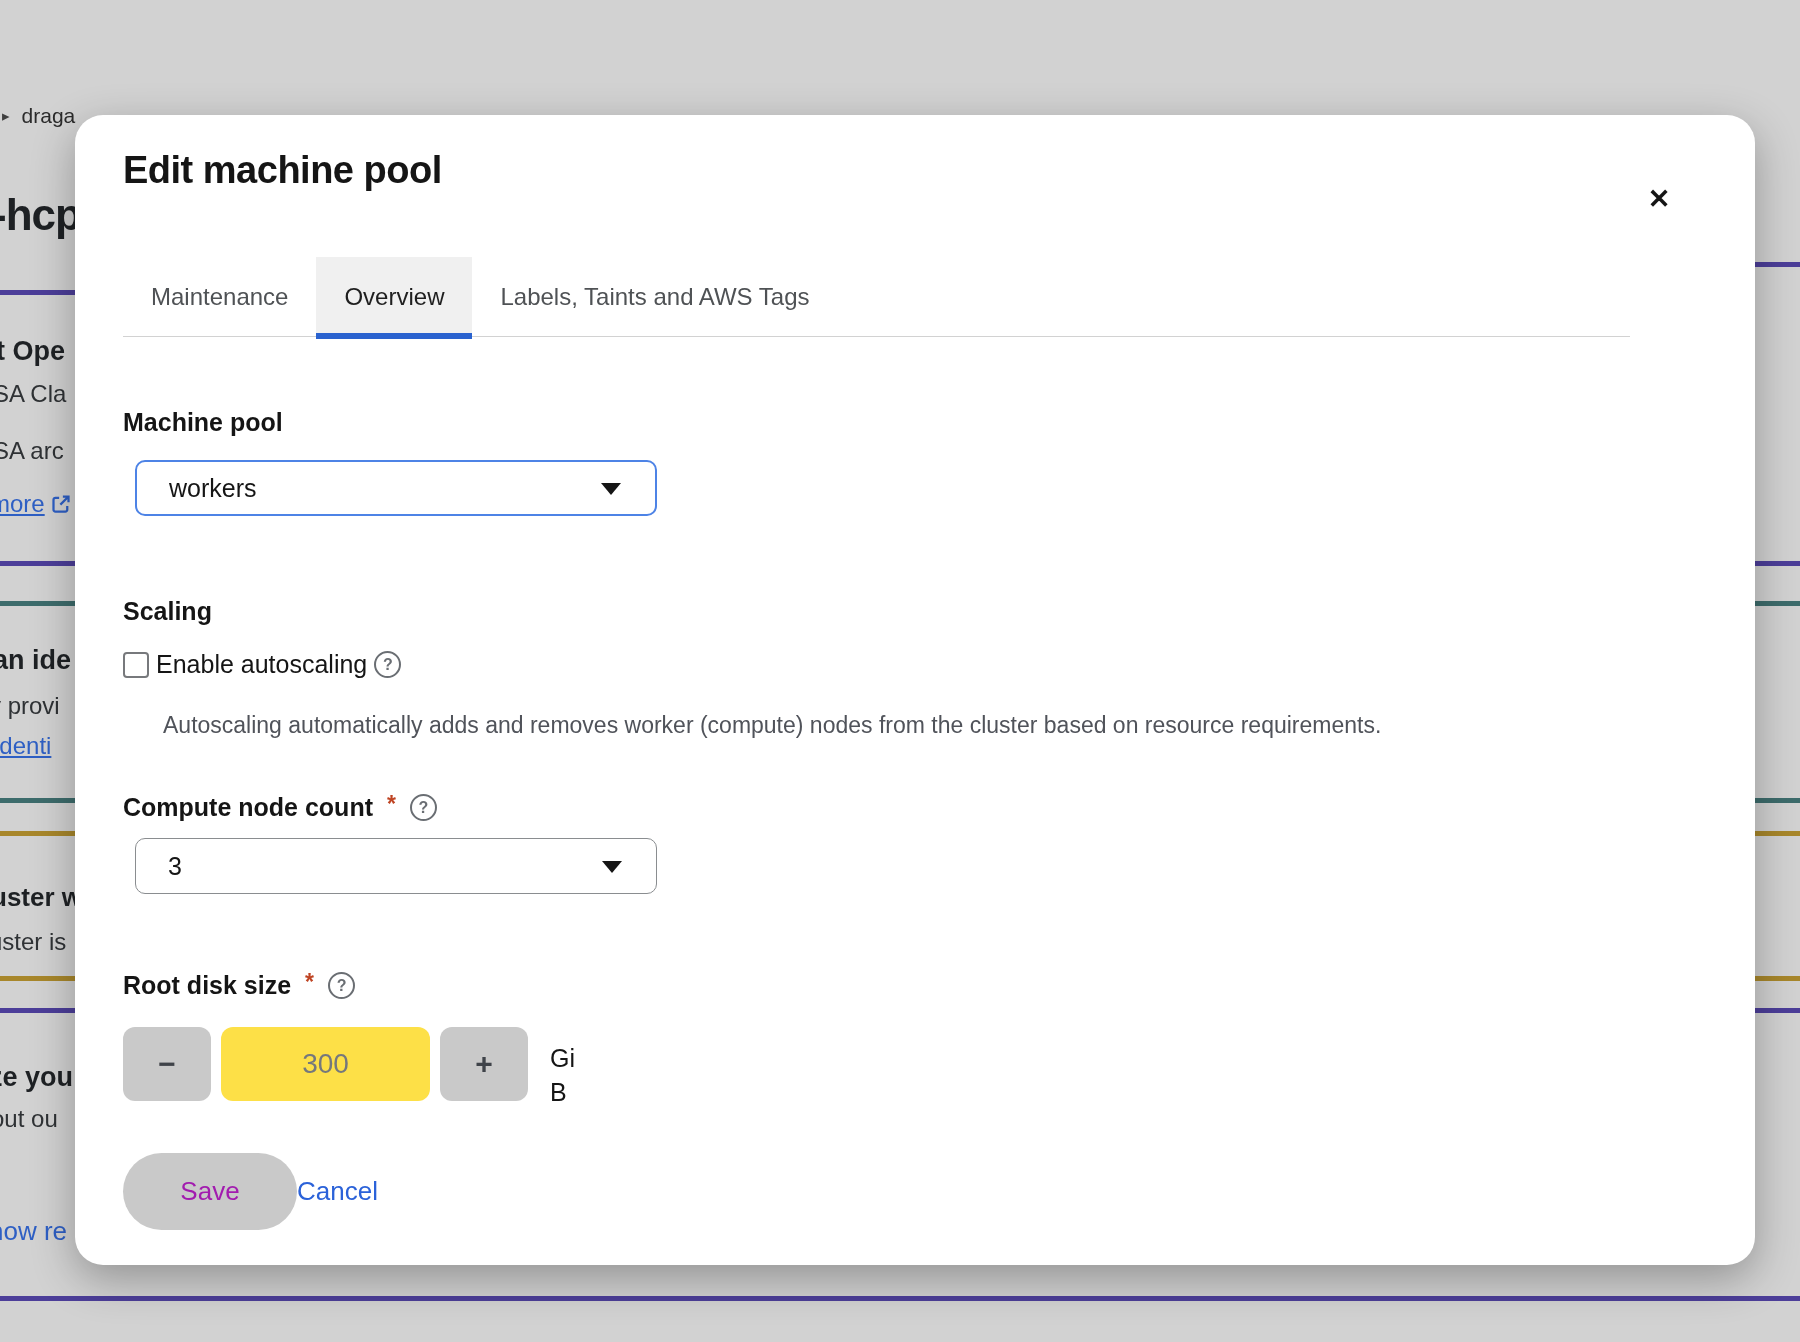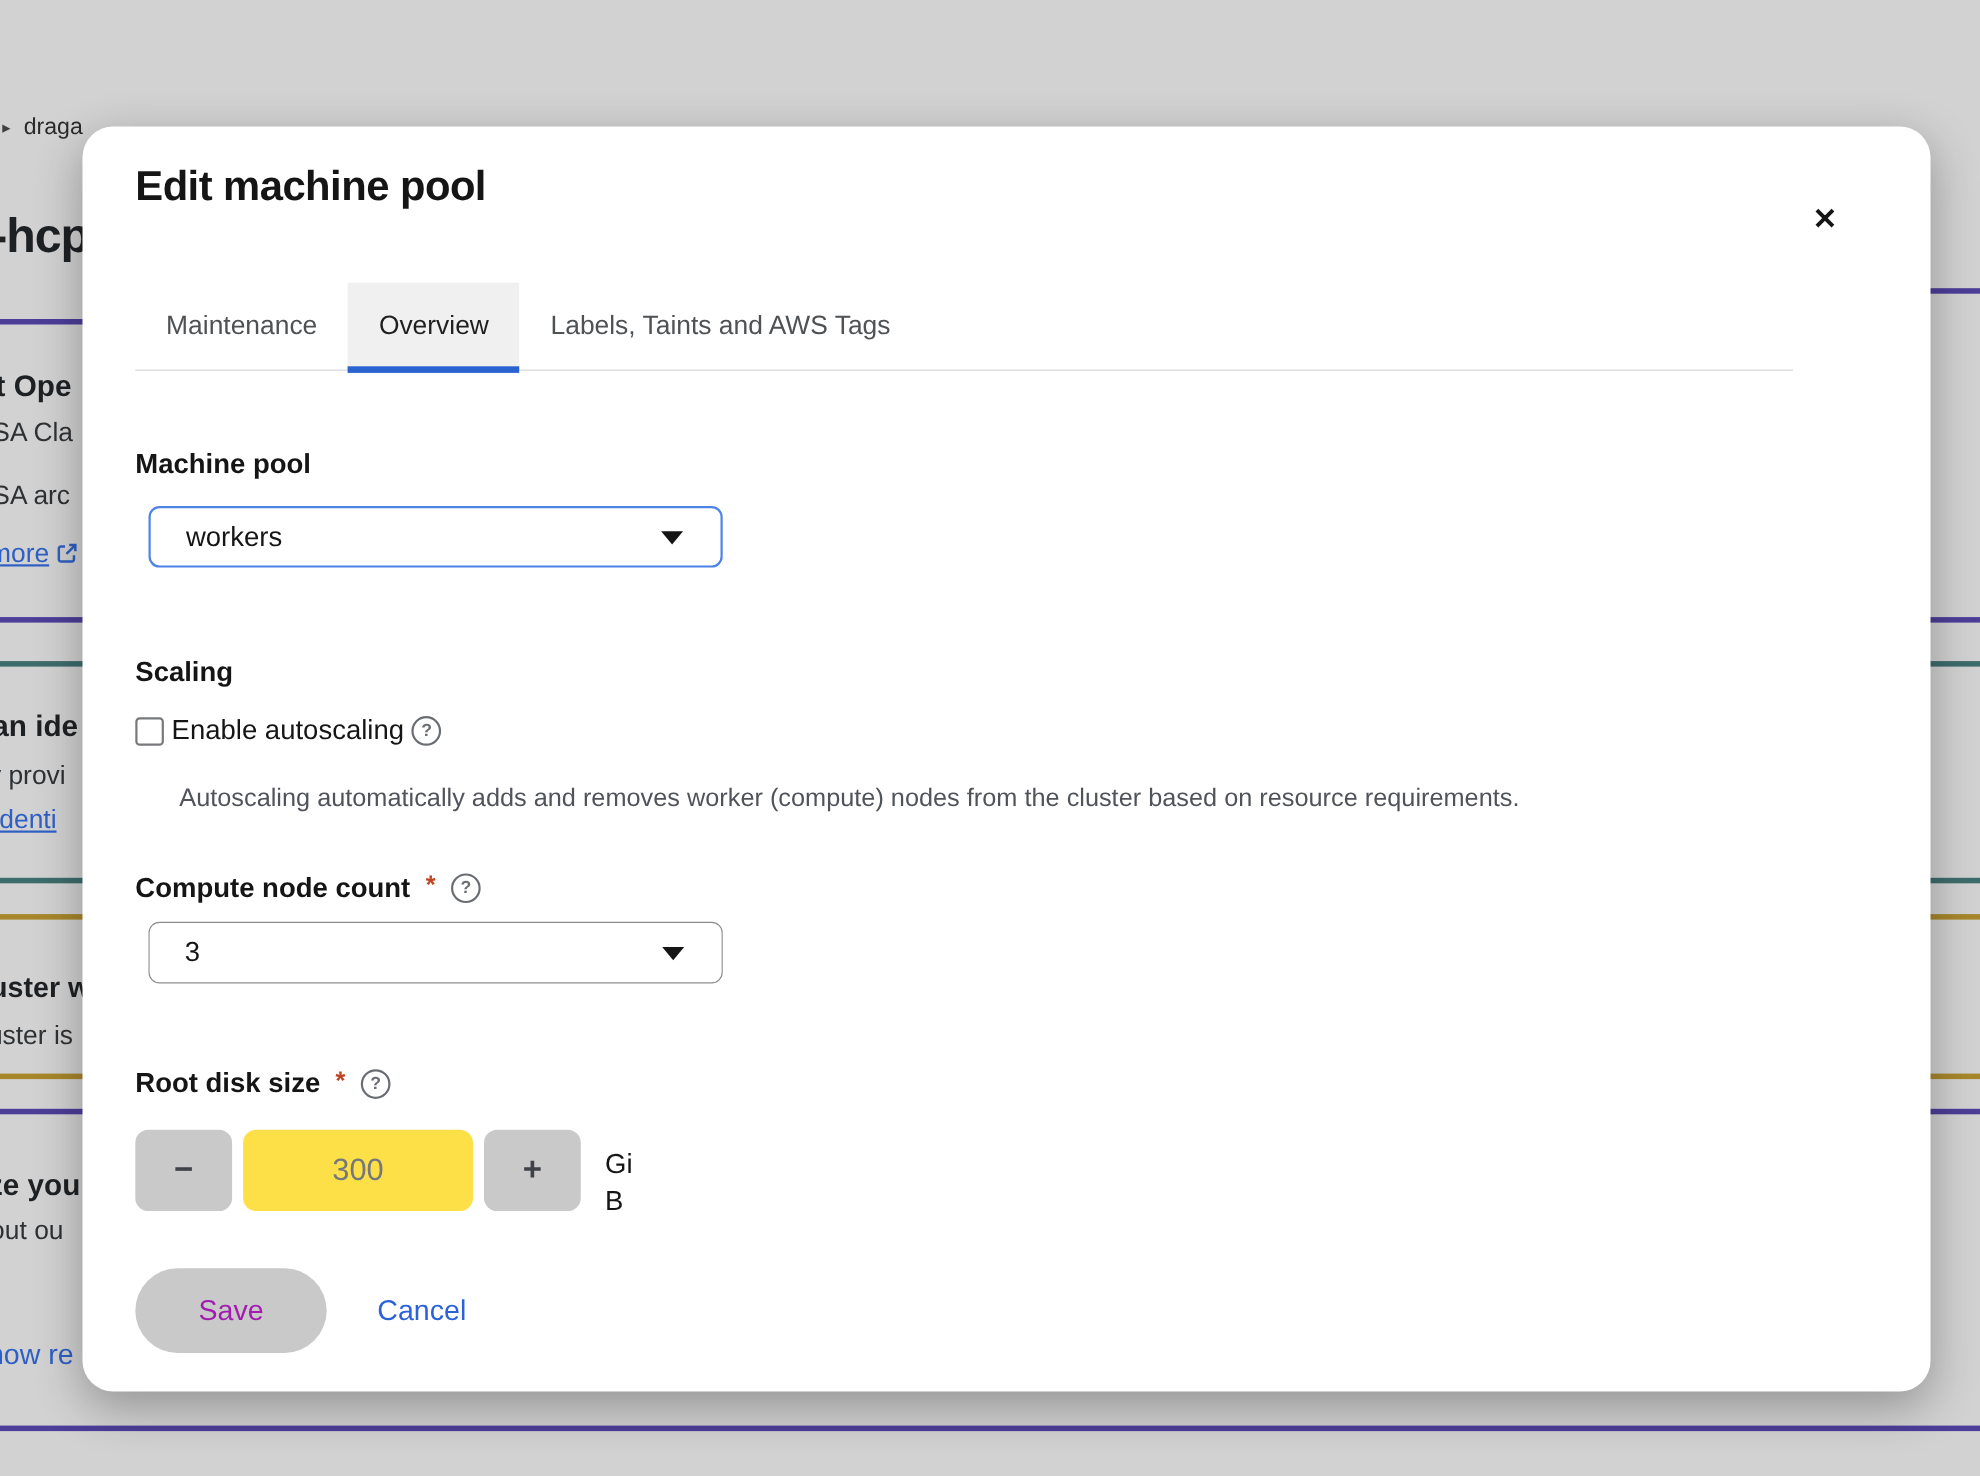--- a/index.html
+++ b/index.html
@@ -111,21 +111,21 @@
     word-break:break-all; margin-top:14px;
   }
 
   
   .actions { position:absolute; left:48px; top:1038px; display:flex; align-items:center; }
   .save-btn {
     width:174px; height:77px; border:none; border-radius:40px; background:#c9c9c9;
     font-family:inherit; font-size:26px; color:#a21caf; cursor:not-allowed;
   }
   .cancel-link {
-    margin-left:46px; font-size:26px; color:#2b62d9; text-decoration:none; cursor:pointer;
+    font-size:26px; color:#2b62d9; text-decoration:none; cursor:pointer;
   }
 </style>
 </head>
 <body>
 
 <div class="backdrop">
 
   <div class="breadcrumb">
     <span class="crumb-caret">▸</span>
     <span>draga</span>

